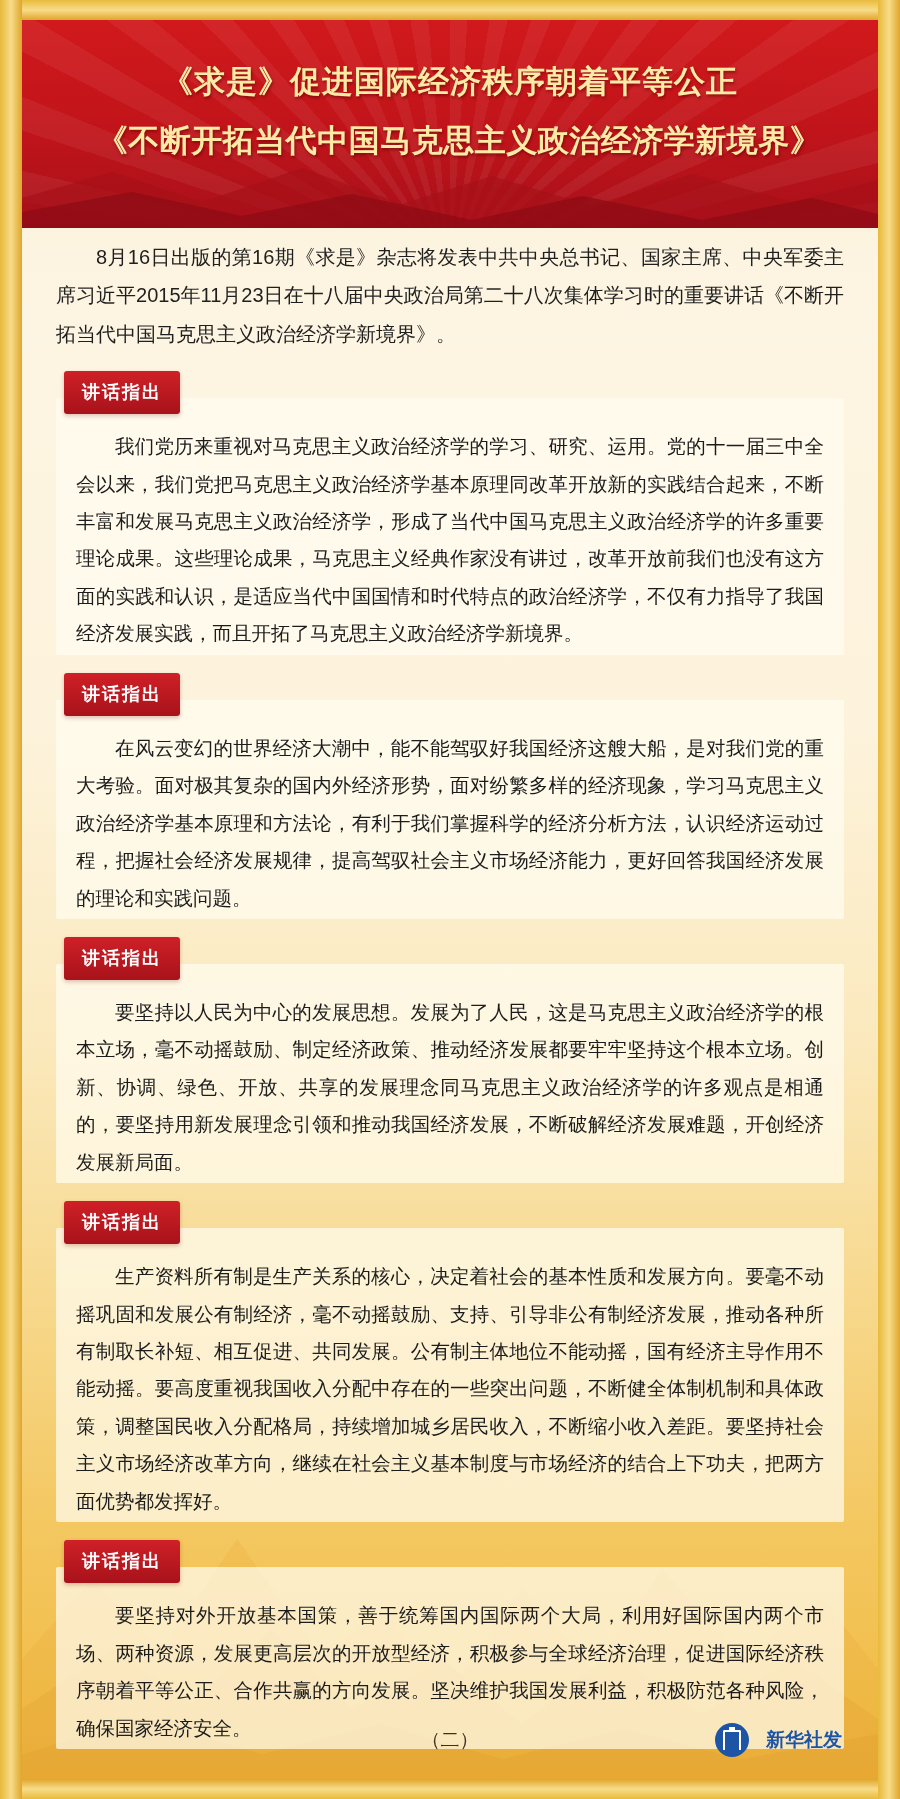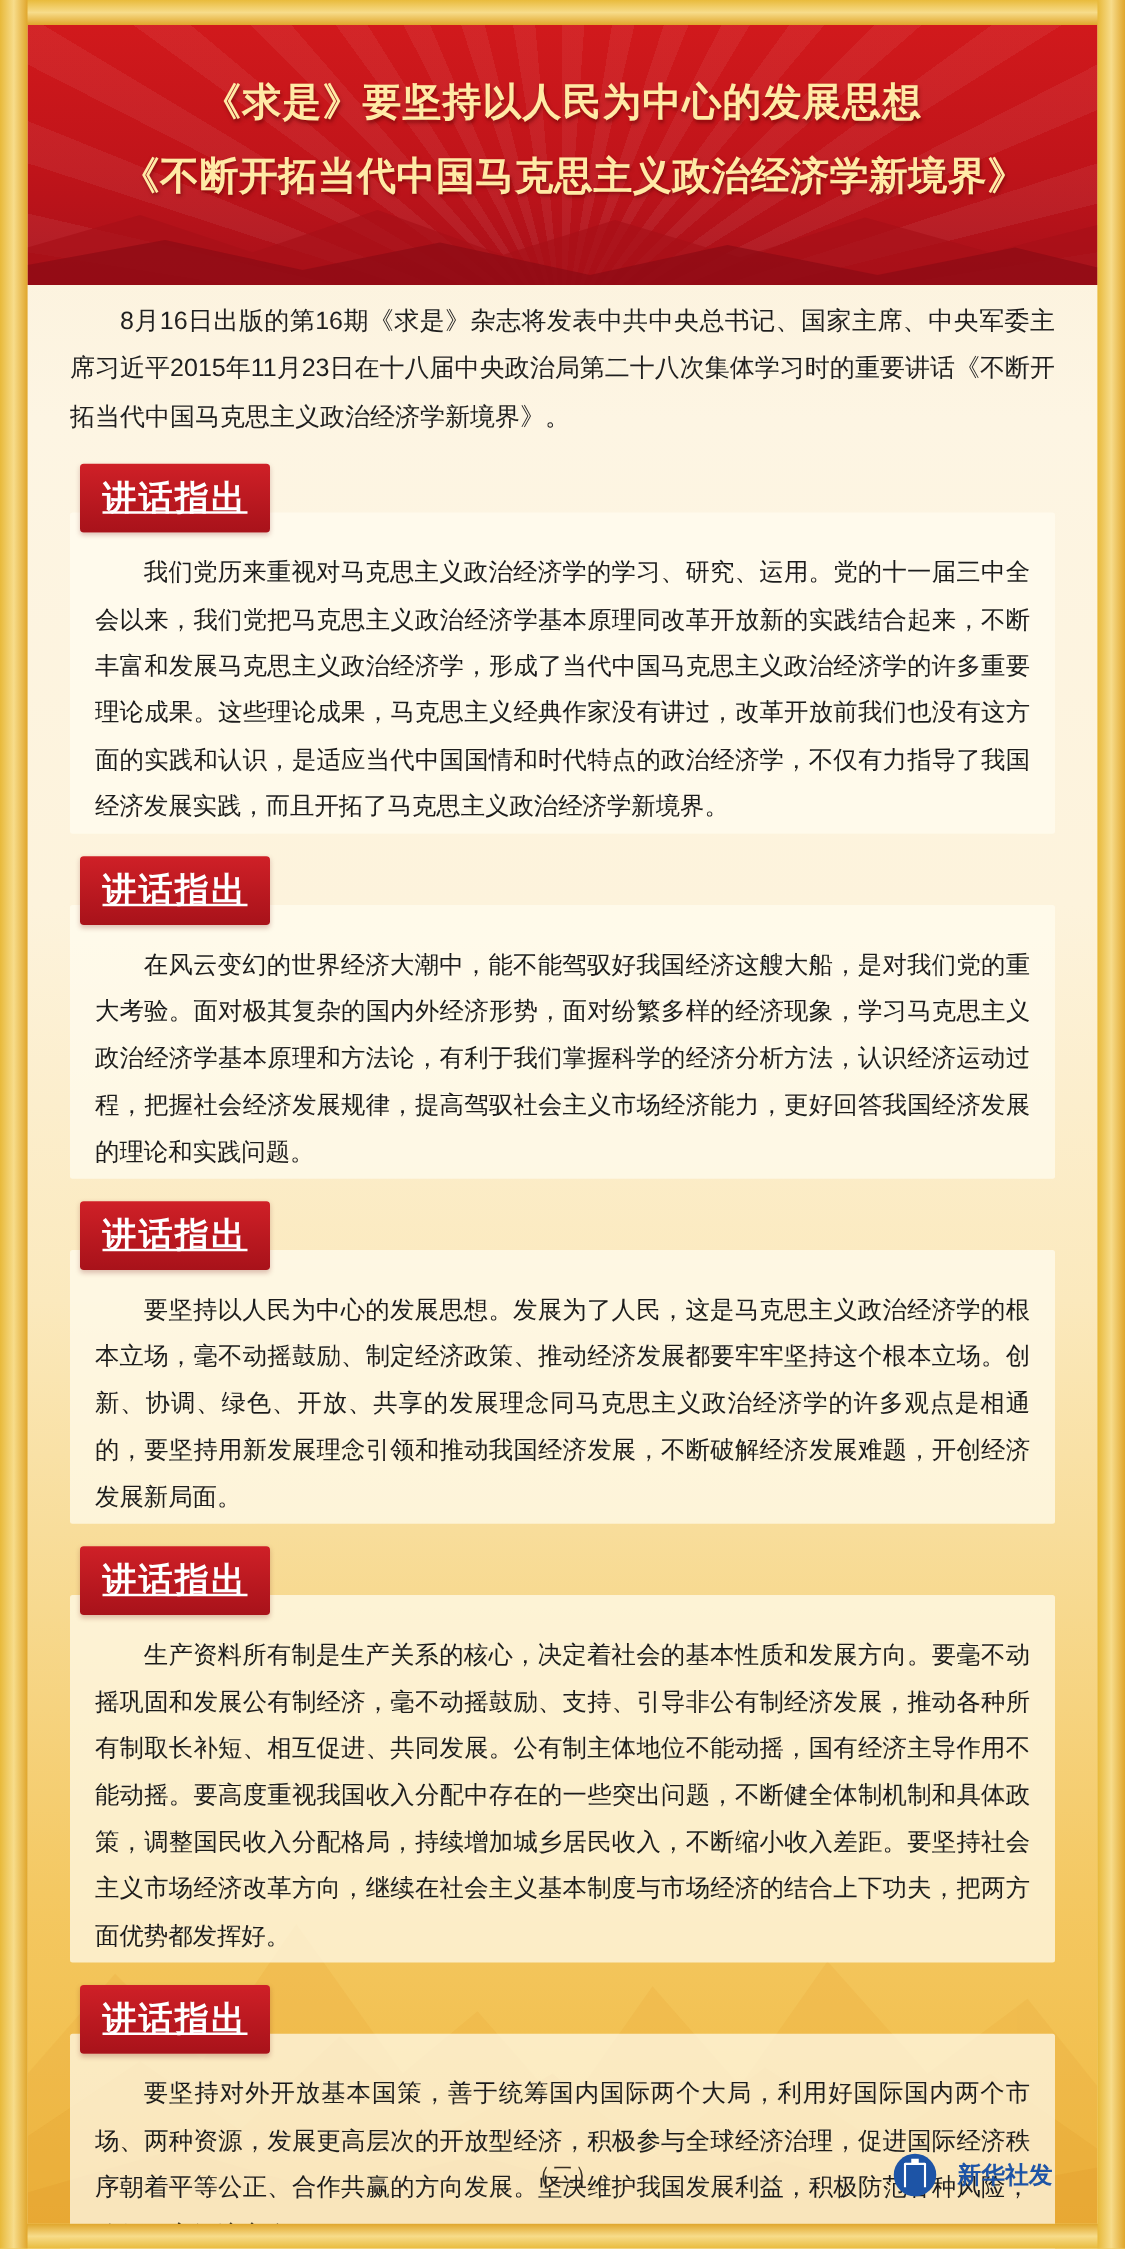--- a/index.html
+++ b/index.html
@@ -152,30 +152,29 @@
 
   .section {
     margin-top: 18px;
     position: relative;
   }
 
   .tag {
     display: inline-block;
     background: linear-gradient(to bottom, #cf2027, #a8121a);
     color: #ffffff;
-    font-size: 27px;
+    font-size: 18px;
     font-weight: bold;
     letter-spacing: 2px;
     padding: 9px 18px 10px 18px;
     border-radius: 3px;
     position: relative;
     z-index: 3;
     margin-left: 8px;
     box-shadow: 0 2px 4px rgba(120,20,20,0.25);
-    text-decoration: underline;
   }
 
   .panel {
     background: rgba(255, 252, 240, 0.72);
     border-radius: 2px;
     margin-top: -16px;
     padding: 30px 20px 2px 20px;
     position: relative;
     z-index: 1;
   }
@@ -258,21 +257,21 @@
     </svg>
   </div>
 
   <div class="header">
     <div class="header-rays"></div>
     <svg class="header-hills" viewBox="0 0 856 74" preserveAspectRatio="none">
       <path d="M0,74 L0,44 L90,18 L180,48 L280,14 L380,50 L470,22 L570,52 L670,20 L770,48 L856,26 L856,74 Z" fill="#a80f18" opacity="0.7"></path>
       <path d="M0,74 L0,58 L110,38 L220,62 L330,40 L450,66 L560,42 L680,66 L790,44 L856,60 L856,74 Z" fill="#8e0b14" opacity="0.75"></path>
     </svg>
     <div class="header-text">
-      <div class="header-line1">《求是》要坚持以人民为中心的发展思想</div>
+      <div class="header-line1">《求是》促进国际经济秩序朝着平等公正</div>
       <div class="header-line2">《不断开拓当代中国马克思主义政治经济学新境界》</div>
     </div>
   </div>
 
   <div class="content">
 
     <div class="lede">8月16日出版的第16期《求是》杂志将发表中共中央总书记、国家主席、中央军委主席习近平2015年11月23日在十八届中央政治局第二十八次集体学习时的重要讲话《不断开拓当代中国马克思主义政治经济学新境界》。</div>
 
     <div class="section">
       <div class="tag">讲话指出</div>

